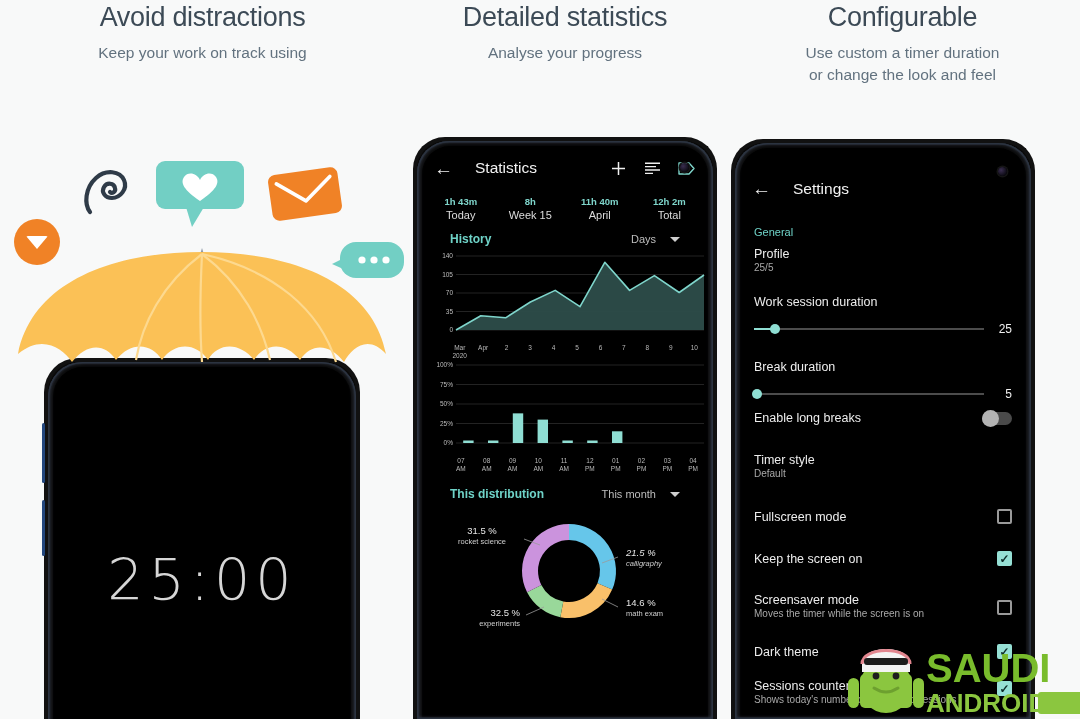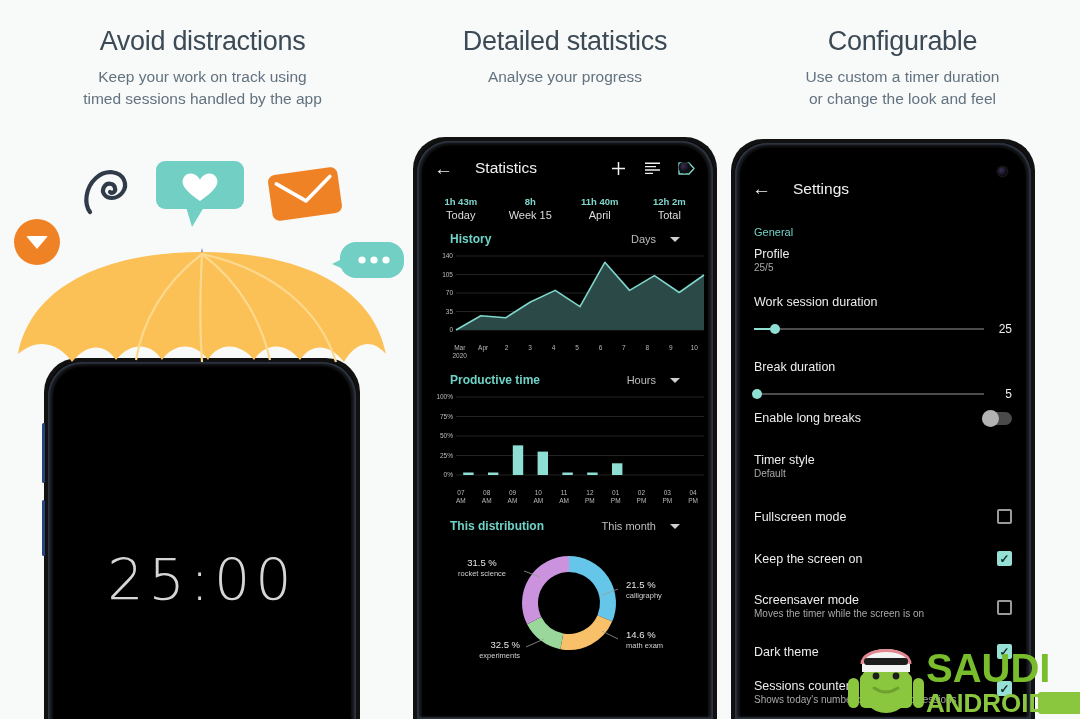--- a/index.html
+++ b/index.html
@@ -10,21 +10,21 @@
     overflow: hidden;
     position: relative;
   }
   .panels { display: flex; width: 1080px; height: 719px; }
   .panel { position: relative; overflow: hidden; }
   .panel-1 { width: 405px; }
   .panel-2 { width: 320px; }
   .panel-3 { width: 355px; }
 
   
-  .hdr { text-align: center; padding-top: 24px; }
+  .hdr { text-align: center; }
   .hdr h1 {
     font-size: 27px; font-weight: normal; color: #3c4a56;
     letter-spacing: -0.3px; line-height: 34px;
   }
   .hdr p {
     font-size: 15.5px; color: #62727f; line-height: 22px;
     margin-top: 8px; font-weight: normal;
   }
 
   
@@ -145,21 +145,20 @@
 </head>
 <body>
 
 <div class="panels">
 
   <div class="panel panel-1">
     <div class="hdr">
       <h1>Avoid distractions</h1>
       <p>
         <span>Keep your work on track using</span><br>
-        <span>timed sessions handled by the app</span>
       </p>
     </div>
 
     <div class="illus">
 
       <div class="ic ic-circle">
         <div class="tri-down"></div>
       </div>
 
       <svg class="ic ic-clip" viewBox="0 0 52 50">
@@ -291,27 +290,20 @@
             <div class="xlab">3</div>
             <div class="xlab">4</div>
             <div class="xlab">5</div>
             <div class="xlab">6</div>
             <div class="xlab">7</div>
             <div class="xlab">8</div>
             <div class="xlab">9</div>
             <div class="xlab">10</div>
           </div>
 
-        <div class="sec-head" style="margin-top:7px;">
-          <span class="sec-title">Productive time</span>
-          <span class="sec-sel">
-            <span>Hours</span>
-            <span class="caret"></span>
-          </span>
-        </div>
         <div class="chart-box" style="height:96px;">
           <svg id="productive-svg" width="278" height="94" viewBox="0 0 278 94">
               <line x1="26" y1="4" x2="274" y2="4" stroke="#3a3a3a" stroke-width="0.6"></line>
               <text x="23" y="6.4" text-anchor="end" fill="#bdbdbd" font-size="6.5" font-family="Liberation Sans, sans-serif">100%</text>
               <line x1="26" y1="23.5" x2="274" y2="23.5" stroke="#3a3a3a" stroke-width="0.6"></line>
               <text x="23" y="25.9" text-anchor="end" fill="#bdbdbd" font-size="6.5" font-family="Liberation Sans, sans-serif">75%</text>
               <line x1="26" y1="43" x2="274" y2="43" stroke="#3a3a3a" stroke-width="0.6"></line>
               <text x="23" y="45.4" text-anchor="end" fill="#bdbdbd" font-size="6.5" font-family="Liberation Sans, sans-serif">50%</text>
               <line x1="26" y1="62.5" x2="274" y2="62.5" stroke="#3a3a3a" stroke-width="0.6"></line>
               <text x="23" y="64.9" text-anchor="end" fill="#bdbdbd" font-size="6.5" font-family="Liberation Sans, sans-serif">25%</text>
@@ -354,21 +346,21 @@
               <path d="M 112.21469848789494 77.63470438402474 A 39 39 0 0 1 147 21" fill="none" stroke="#cb93dd" stroke-width="16"></path>
               <line x1="102" y1="28" x2="118" y2="34" stroke="#9a9a9a" stroke-width="0.8"></line>
               <line x1="196" y1="46" x2="180" y2="52" stroke="#9a9a9a" stroke-width="0.8"></line>
               <line x1="196" y1="96" x2="180" y2="88" stroke="#9a9a9a" stroke-width="0.8"></line>
               <line x1="104" y1="104" x2="122" y2="96" stroke="#9a9a9a" stroke-width="0.8"></line>
             </svg>
           <div class="donut-label" style="left:18px; top:14px; text-align:center; width:84px;">
             <div class="pc">31.5 %</div>
             <div class="nm">rocket science</div>
           </div>
-          <div class="donut-label" style="left:204px; top:36px; width:88px;">
+          <div class="donut-label" style="left:204px; top:36px; width:88px;font-style:italic;">
             <div class="pc">21.5 %</div>
             <div class="nm">calligraphy</div>
           </div>
           <div class="donut-label" style="left:204px; top:86px; width:88px;">
             <div class="pc">14.6 %</div>
             <div class="nm">math exam</div>
           </div>
           <div class="donut-label" style="left:14px; top:96px; text-align:right; width:84px;">
             <div class="pc">32.5 %</div>
             <div class="nm">experiments</div>

